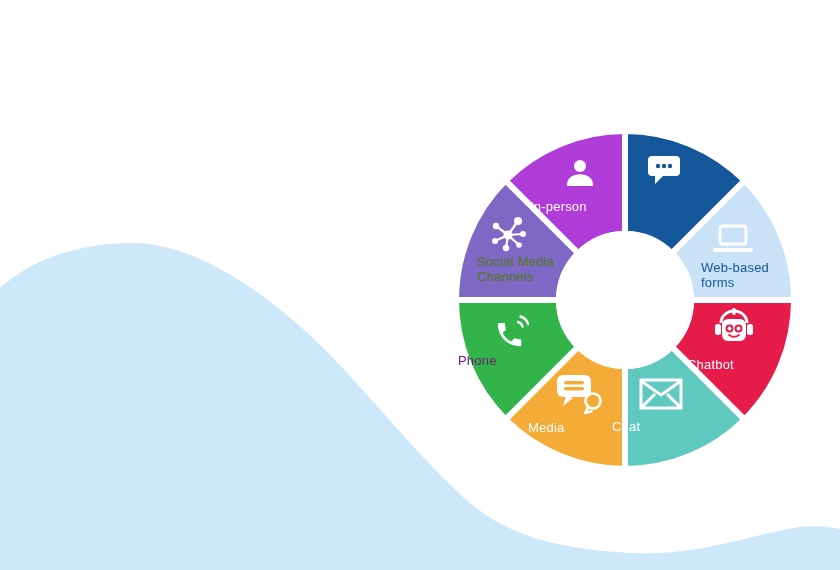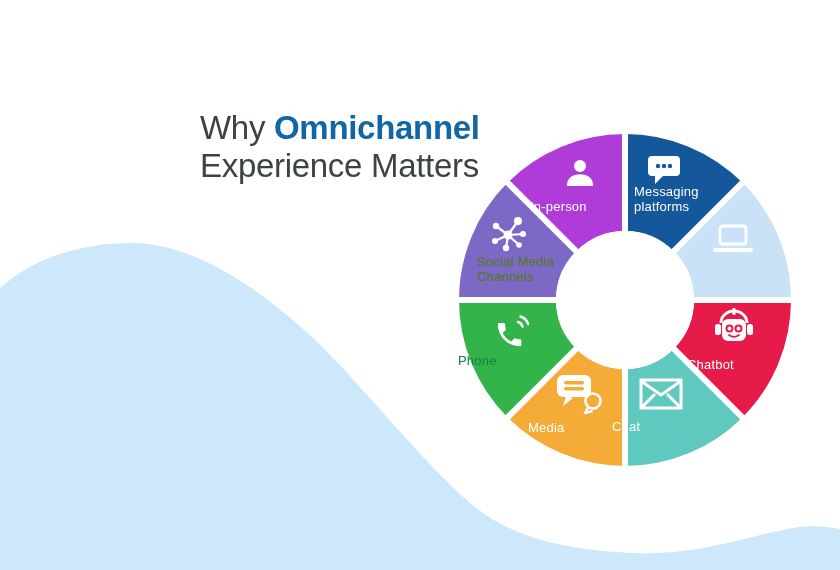--- a/index.html
+++ b/index.html
@@ -37,24 +37,20 @@
 </style>
 </head>
 <body>
 
 <div class="canvas">
 
   <svg class="wave-svg" viewBox="0 0 840 570" aria-hidden="true">
     <path id="wave-path" d="M0,288 C40,252 95,242 138,243 C200,247 260,290 310,335 C360,382 420,460 470,503 C510,537 560,549 630,553 C700,557 760,532 800,527 C815,525 830,527 840,529 L840,570 L0,570 Z" fill="#CDE7FB"></path>
   </svg>
 
-  <div class="title" style="color: rgb(61, 66, 69);">
-    <div><span>Why</span> <span class="hl" style="color: rgb(17, 102, 167);">Omnichannel</span></div>
-    <div>Experience Matters</div>
-  </div>
 
   <svg class="donut-svg" viewBox="0 0 350 350">
     <g id="segments-layer">
         <path d="M175,9 A166,166 0 0 1 292.37972567696687,57.6202743230331 L223.79036790187178,126.20963209812822 A69,69 0 0 0 175,106 Z" fill="#14579A"></path>
         <path d="M292.37972567696687,57.6202743230331 A166,166 0 0 1 341,175 L244,175 A69,69 0 0 0 223.79036790187178,126.20963209812822 Z" fill="#C9E2F7"></path>
         <path d="M341,175 A166,166 0 0 1 292.3797256769669,292.37972567696687 L223.79036790187178,223.79036790187178 A69,69 0 0 0 244,175 Z" fill="#E61B49"></path>
         <path d="M292.3797256769669,292.37972567696687 A166,166 0 0 1 175.00000000000003,341 L175,244 A69,69 0 0 0 223.79036790187178,223.79036790187178 Z" fill="#5FC8BF"></path>
         <path d="M175.00000000000003,341 A166,166 0 0 1 57.620274323033115,292.3797256769669 L126.20963209812822,223.79036790187178 A69,69 0 0 0 175,244 Z" fill="#F5AB37"></path>
         <path d="M57.620274323033115,292.3797256769669 A166,166 0 0 1 9,175.00000000000003 L106,175 A69,69 0 0 0 126.20963209812822,223.79036790187178 Z" fill="#33B44B"></path>
         <path d="M9,175.00000000000003 A166,166 0 0 1 57.62027432303309,57.620274323033144 L126.20963209812821,126.20963209812822 A69,69 0 0 0 106,175 Z" fill="#7E68C6"></path>
@@ -144,21 +140,21 @@
       <circle cx="19" cy="21" r="4.5" fill="#fff"></circle>
       <circle cx="29" cy="7" r="4" fill="#fff"></circle>
       <circle cx="34" cy="20" r="3" fill="#fff"></circle>
       <circle cx="30" cy="31" r="2.8" fill="#fff"></circle>
       <circle cx="17" cy="34" r="3.2" fill="#fff"></circle>
       <circle cx="6" cy="27" r="3" fill="#fff"></circle>
       <circle cx="7" cy="12" r="3.2" fill="#fff"></circle>
     </svg>
   </div>
 
-  <div class="seg-label lbl-messaging" style="color: rgb(255, 255, 255);">Messaging platforms</div>
+  <div class="seg-label lbl-web" style="color: rgb(20, 87, 154);">Web-based forms</div>
   <div class="seg-label lbl-chatbot lbl-center" style="color: rgb(255, 255, 255); margin-top: 7px;">Chatbot</div>
   <div class="seg-label lbl-email lbl-center" style="color: rgb(255, 255, 255);">Chat</div>
   <div class="seg-label lbl-chat lbl-center" style="color: rgb(255, 255, 255);">Media</div>
-  <div class="seg-label lbl-phone lbl-center" style="color: #15803d;">Phone</div>
+  <div class="seg-label lbl-phone lbl-center" style="color: #701a75;">Phone</div>
   <div class="seg-label lbl-social" style="color: #4d7c0f;">Social Media Channels</div>
   <div class="seg-label lbl-inperson lbl-center" style="color: rgb(255, 255, 255);">In-person</div>
 
 </div>
 
 </body></html>

